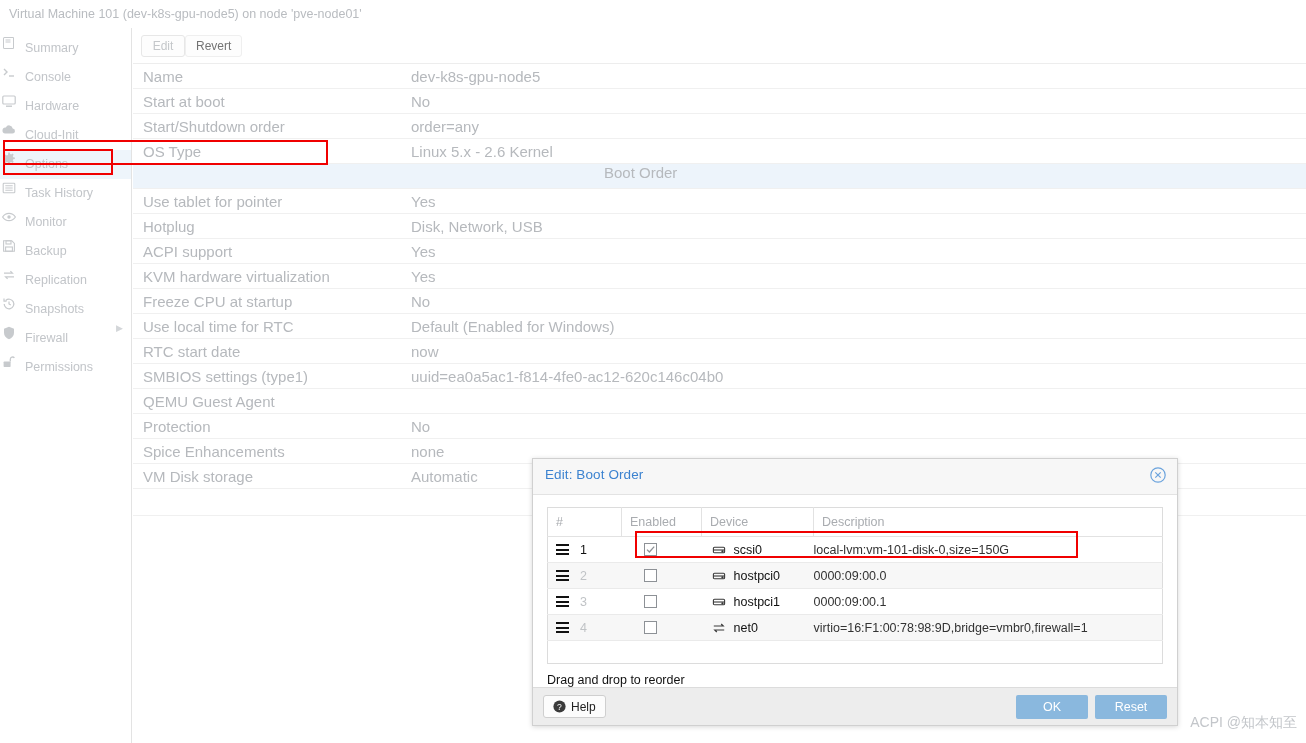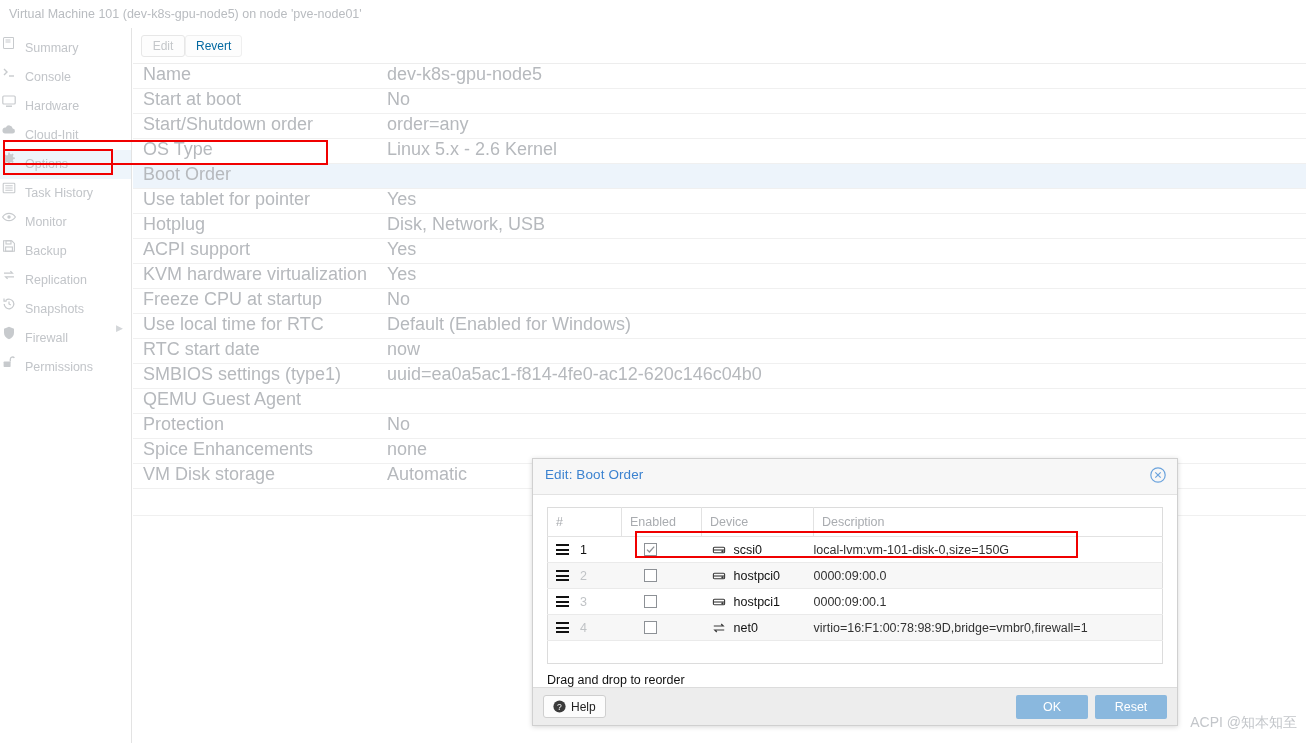--- a/index.html
+++ b/index.html
@@ -118,47 +118,48 @@
     margin-right: 0;
     border: 1px solid #e7e7e7;
     border-radius: 3px;
     background: #fdfdfd;
     font-size: 12px;
     color: #c4c7ca;
     line-height: 20px;
     text-align: center;
     box-sizing: border-box;
   }
-  .tb-btn.disabled { color: #0369a1; border-color: #efefef; }
+  .tb-btn.disabled { color: #737373; border-color: #efefef; }
 
   
   .opt-grid { width: 100%; }
   .opt-row {
     height: 25px;
     display: flex;
-    align-items: flex-start;
+    align-items: center;
     border-bottom: 1px solid #f0f0f0;
-    font-size: 18px;
+    font-size: 15px;
     color: #b6b9bd;
     box-sizing: border-box;
   }
   .opt-row.highlight { background: #edf4fb; flex-direction: column; }
   .opt-key {
     width: 251px;
     flex: 0 0 251px;
     padding-left: 10px;
     box-sizing: border-box;
     white-space: nowrap;
     overflow: hidden;
   }
   .opt-val {
     flex: 1 1 auto;
     padding-left: 3px;
     white-space: nowrap;
     overflow: hidden;
+    margin-left: 24px;
   }
   .opt-tail {
     height: 26px;
     border-bottom: 1px solid #f0f0f0;
   }
 
   
   .hl-bootorder {
     position: absolute;
     left: 3px; top: 140px;

